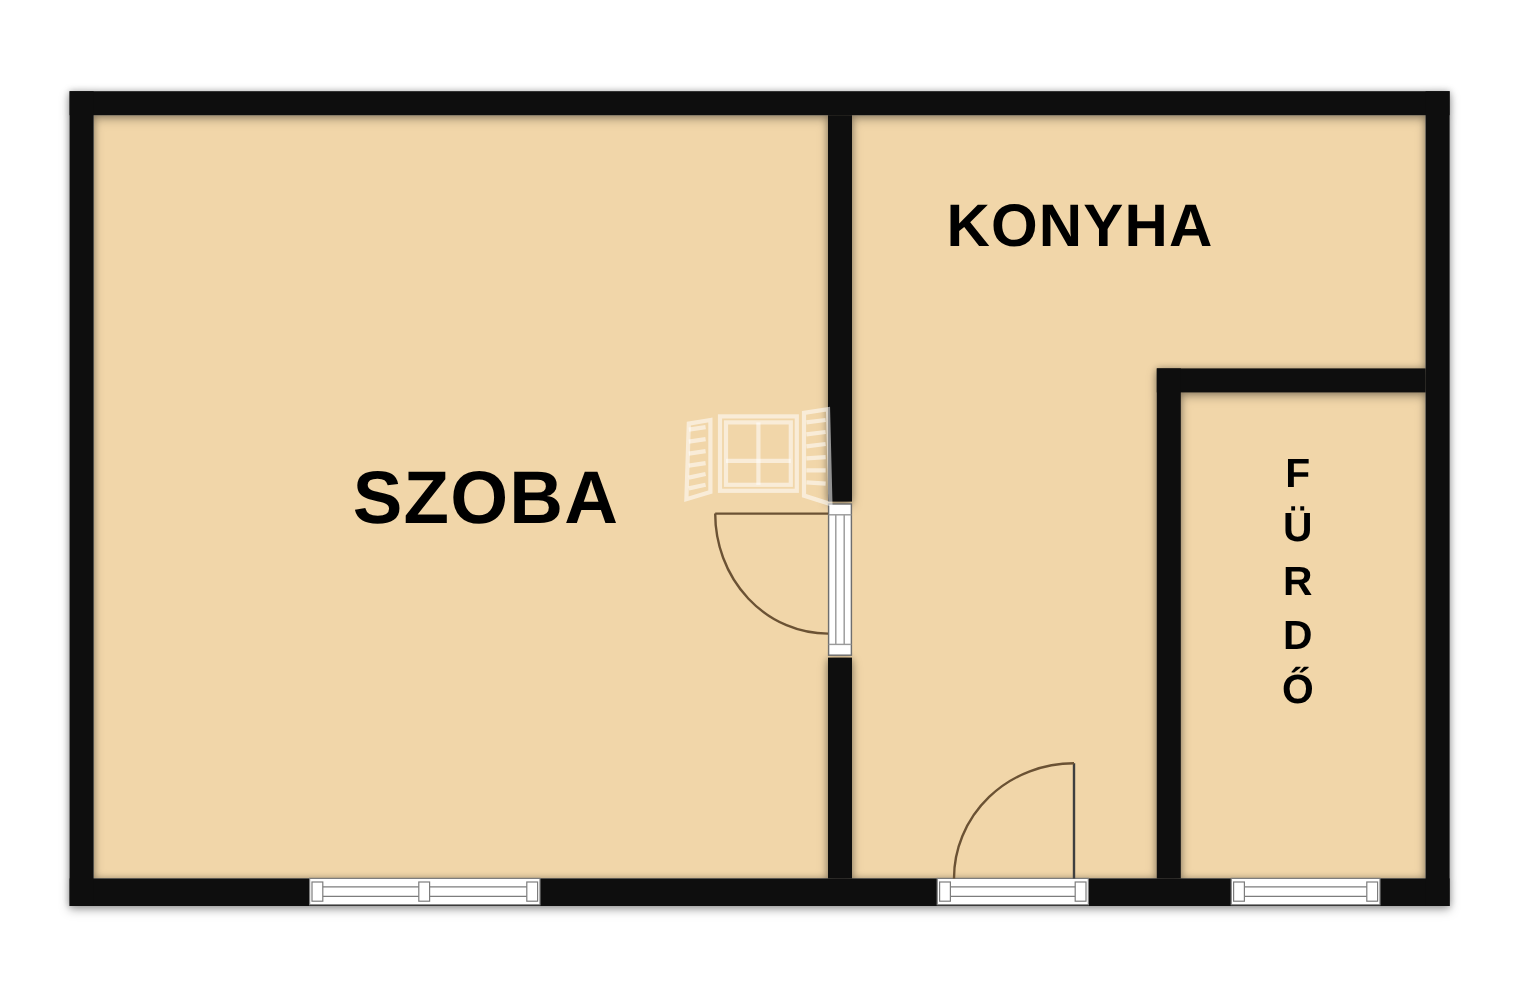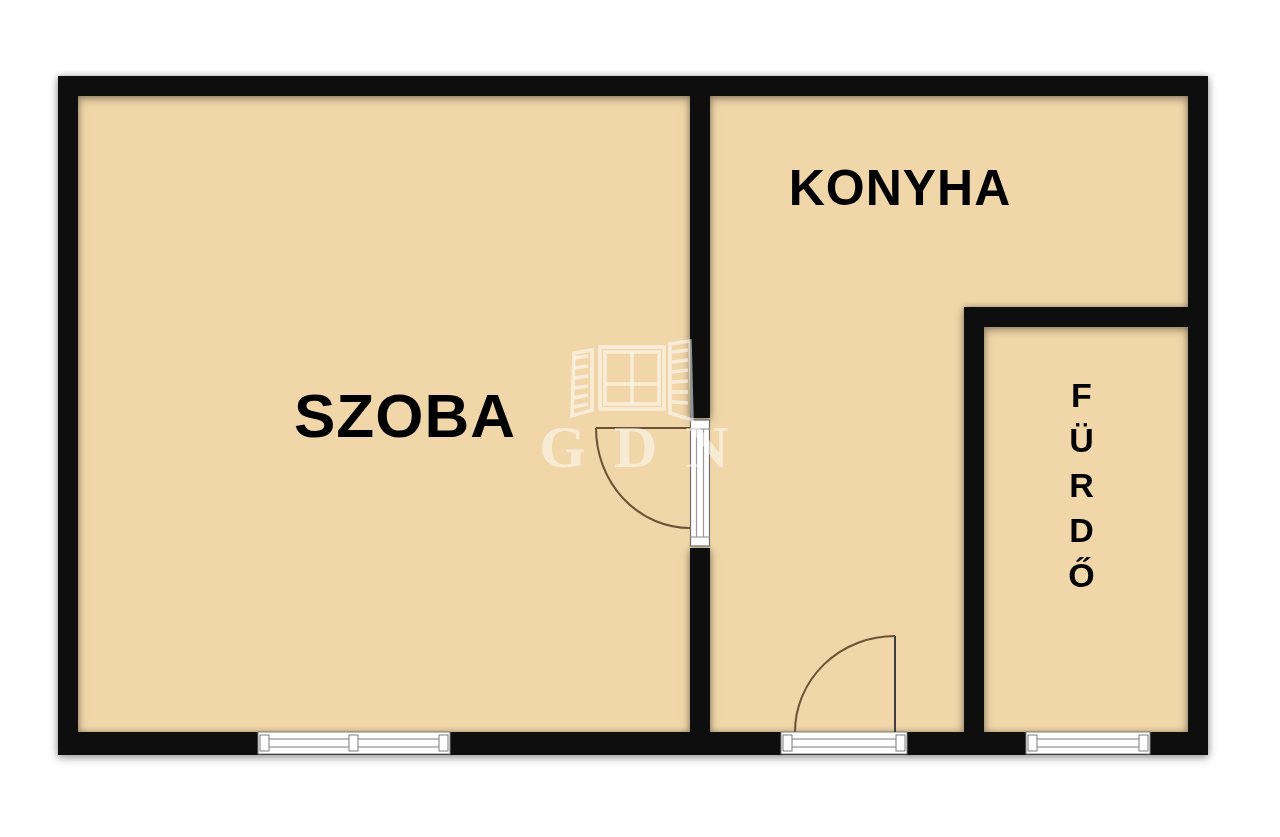--- a/index.html
+++ b/index.html
@@ -104,19 +104,18 @@
       <rect x="605" y="352" width="54" height="52"></rect>
       <line x1="632" y1="352" x2="632" y2="404"></line>
       <line x1="605" y1="384" x2="659" y2="384"></line>
       <path d="M 592 350 L 574 353 L 572 416 L 592 410 Z"></path>
       <path d="M 574 358 l 14 -2 M 574 368 l 14 -2 M 574 378 l 14 -2 M 574 388 l 14 -2 M 574 398 l 14 -3 M 574 407 l 14 -3"></path>
       <path d="M 670 344 L 690 341 L 692 420 L 670 413 Z"></path>
       <path d="M 672 352 l 16 -2 M 672 362 l 16 -2 M 672 372 l 16 -2 M 672 382 l 16 -1 M 672 392 l 16 0 M 672 402 l 16 1"></path>
     </g>
   </svg>
 
-  <div class="watermark-text">GDN</div>
 
   <div class="room-label label-szoba">SZOBA</div>
   <div class="room-label label-konyha">KONYHA</div>
   <div class="room-label label-furdo">FÜRDŐ</div>
 
 </div>
 
 </body></html>

